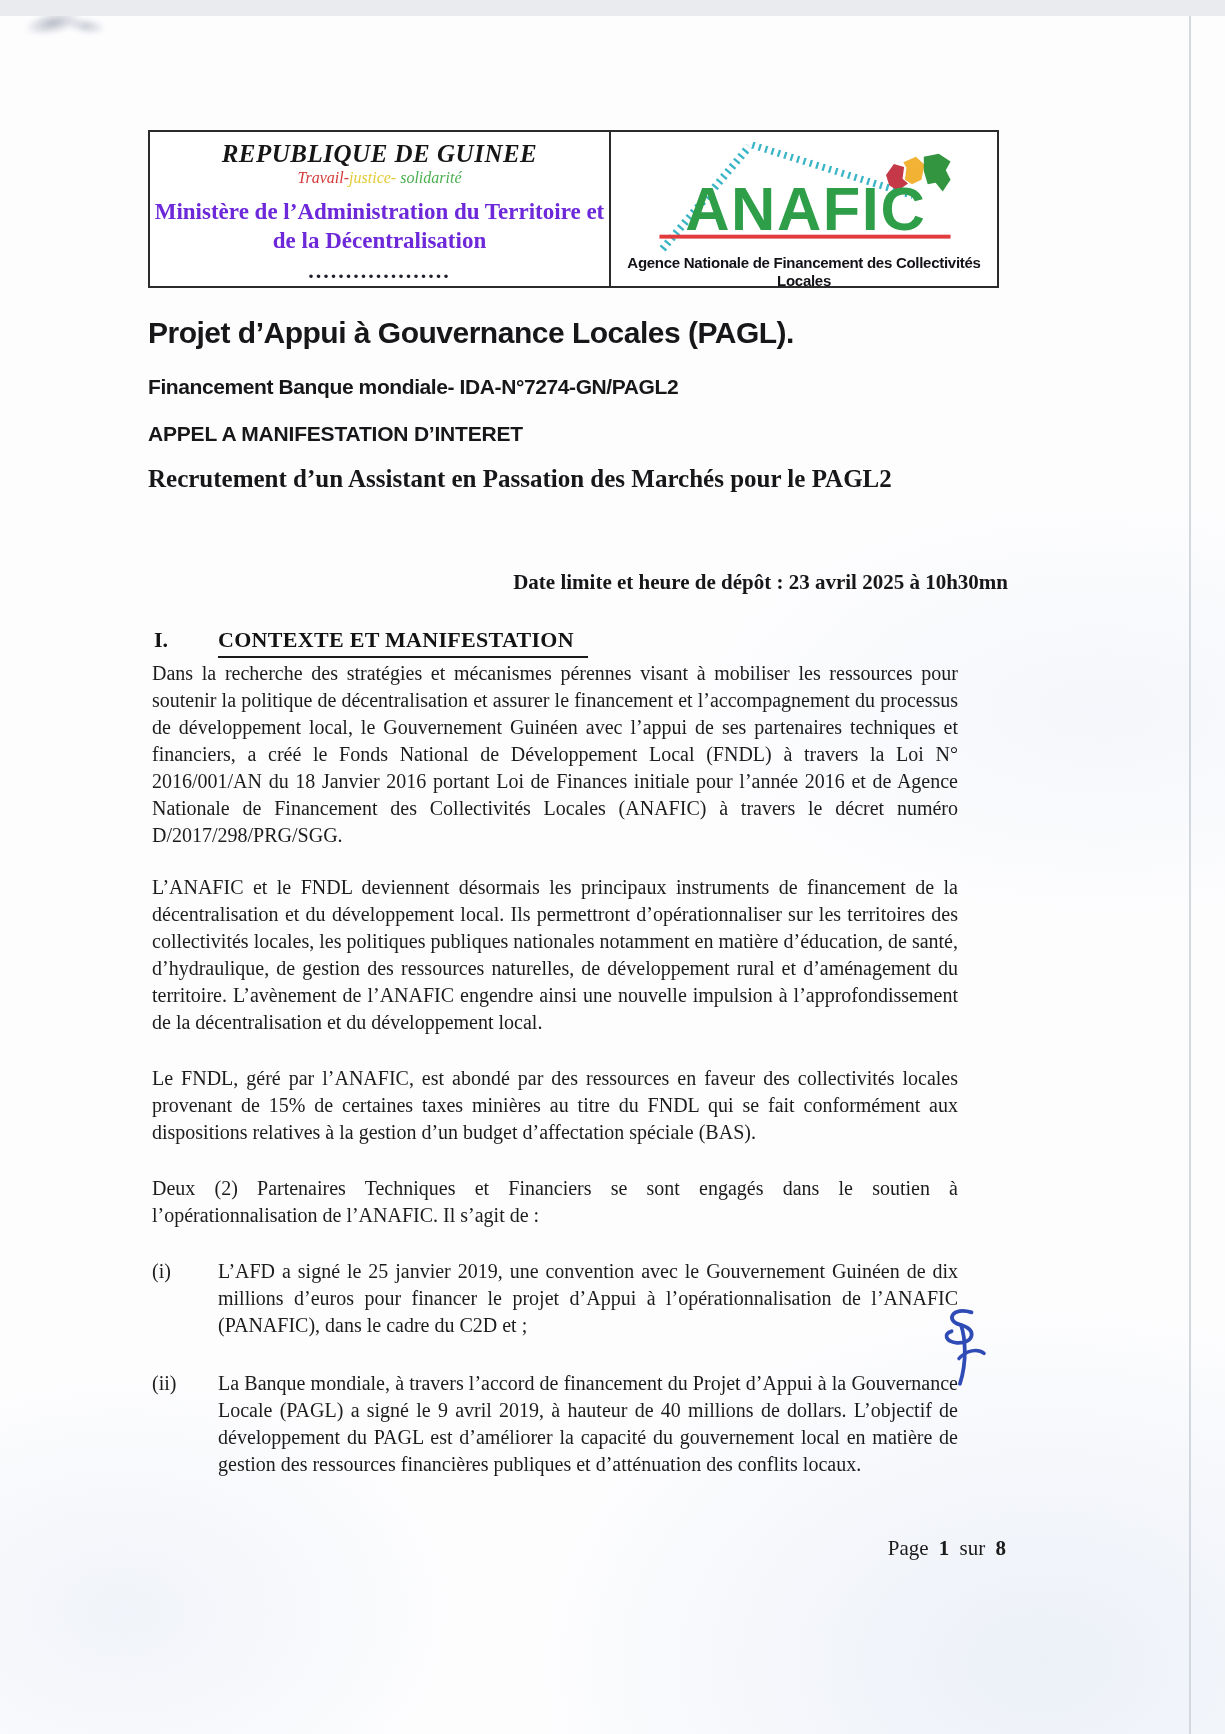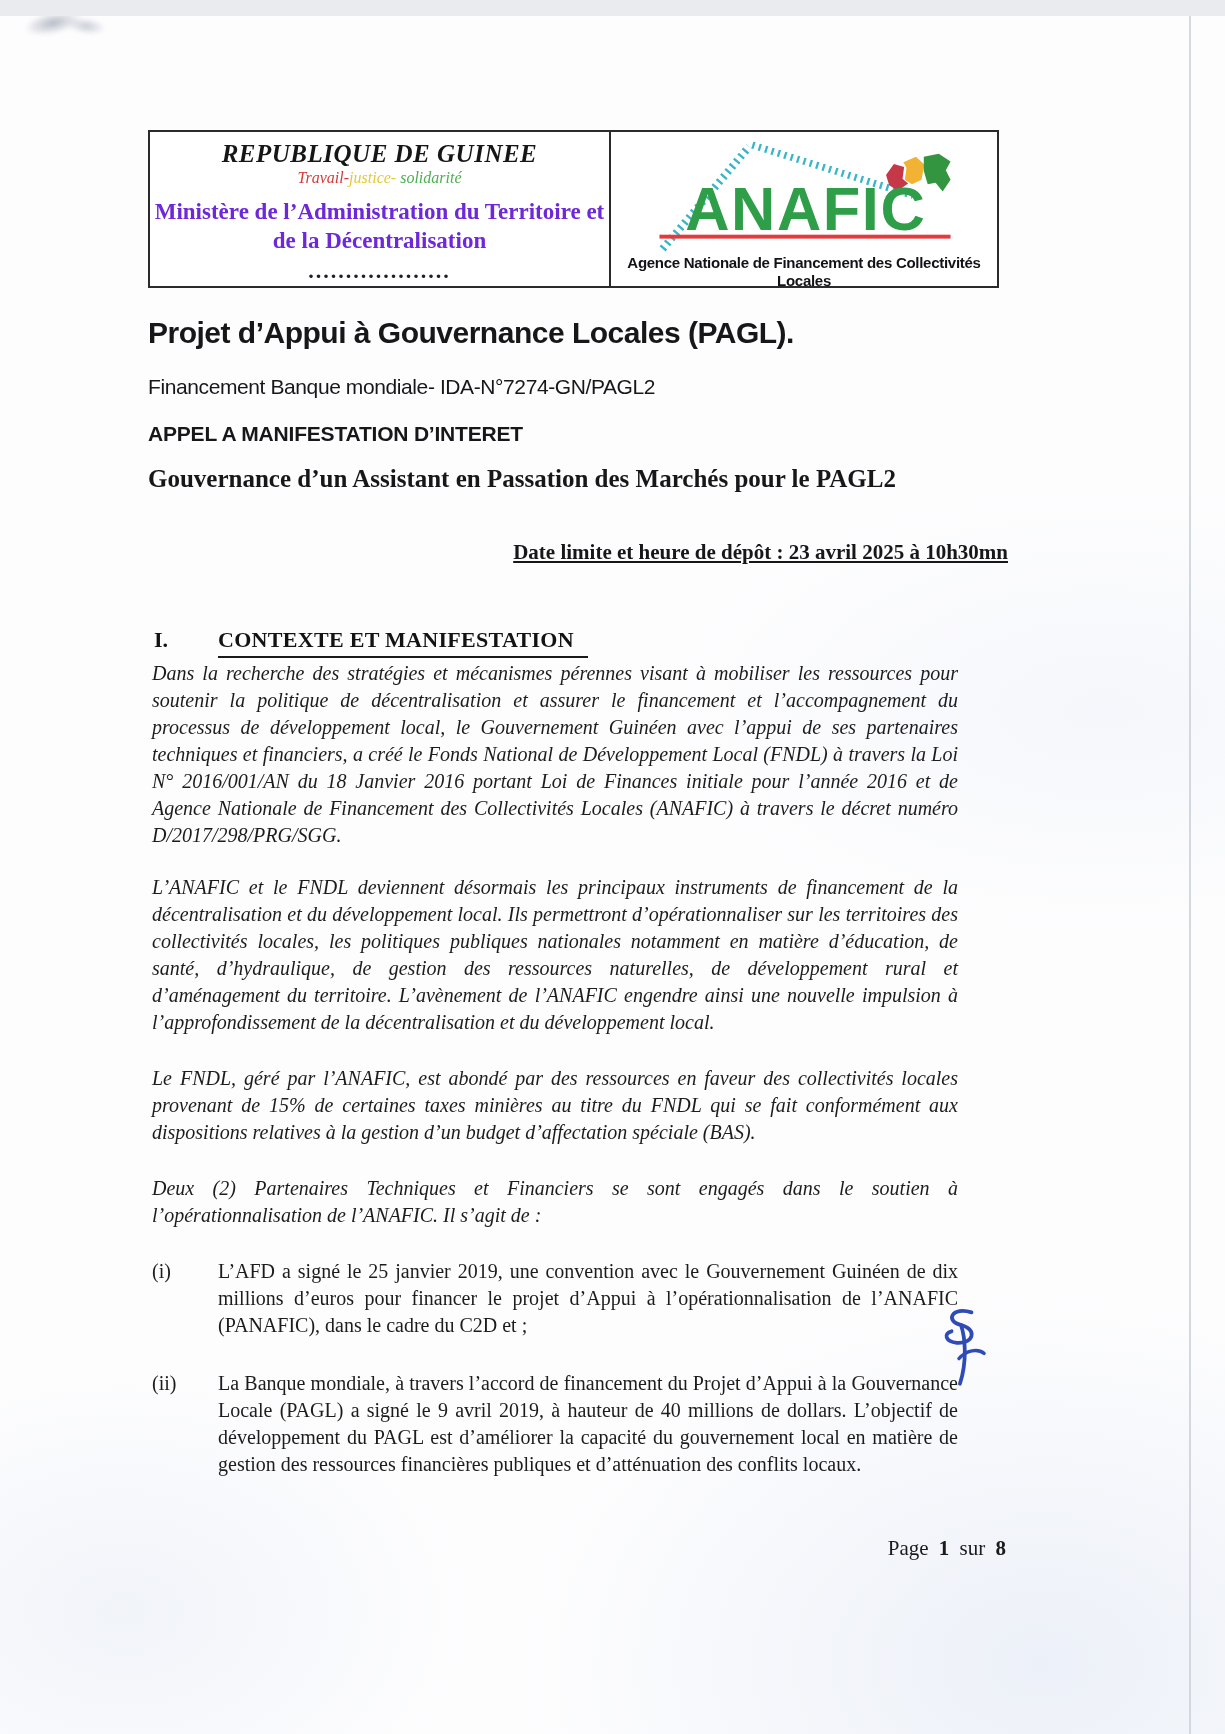--- a/index.html
+++ b/index.html
@@ -39,36 +39,36 @@
   .header-right { flex:1; border-left:2px solid #2b2b2b; position:relative; background:#fff; }
   .logo-svg { position:absolute; left:2px; top:2px; width:384px; height:118px; }
   .logo-caption { position:absolute; left:0; right:0; top:122px; text-align:center;
     font-family:"Liberation Sans", sans-serif; font-weight:bold; font-size:15.5px;
     letter-spacing:-.3px; transform:scaleX(.97); color:#121218; }
 
   
   .titles { position:absolute; left:148px; width:860px; text-align:left;
     font-family:"Liberation Sans", sans-serif; color:#17171a; }
   .t-project { top:300px; font-size:30px; font-weight:bold; letter-spacing:-.5px; }
-  .t-financing { top:359px; font-size:21px; font-weight:normal; letter-spacing:-.4px; }
+  .t-financing { top:359px; font-size:21px; font-weight:bold; letter-spacing:-.4px; }
   .t-call { top:406px; font-size:21px; font-weight:bold; letter-spacing:-.2px; }
   .t-recruit { top:449px; font-family:"Liberation Serif", serif; font-size:25px; font-weight:bold; }
-  .t-deadline { top:524px; font-family:"Liberation Serif", serif; font-size:21px; font-weight:bold; text-align:right;text-decoration:underline; }
+  .t-deadline { top:554px; font-family:"Liberation Serif", serif; font-size:21px; font-weight:bold; text-align:right; }
 
   
   .sec-head { position:absolute; left:152px; top:611px; width:806px;
     font-size:22px; font-weight:bold; color:#131313; }
   .sec-num { position:absolute; left:2px; top:0; }
   .sec-title { position:absolute; left:66px; top:0; display:inline-block;
     border-bottom:2.5px solid #1a1a1a; padding:0 14px 3px 0; letter-spacing:.3px; }
 
   
   .body-flow { position:absolute; left:152px; top:644px; width:806px;
     font-size:20px; line-height:27px; text-align:justify; color:#1c1c1c; }
-  .body-par { margin-bottom:25px;font-style:italic; }
+  .body-par { margin-bottom:25px; }
   .gap-lg { margin-bottom:29px; }
   .list-item { display:flex; margin-bottom:31px; }
   .li-marker { width:66px; flex:0 0 66px; }
   .li-text { flex:1; text-align:justify; }
 
   
   .signature { position:absolute; left:928px; top:1288px; width:66px; height:84px; }
   .footer { position:absolute; left:148px; top:1520px; width:858px; text-align:right;
     font-size:21px; color:#1b1b1b; }
   .footer .bold { font-weight:bold; }
@@ -109,21 +109,21 @@
 
         <rect x="10" y="128" width="370" height="5" fill="#e23b3e"></rect>
       </svg>
       <div class="logo-caption">Agence Nationale de Financement des Collectivités Locales</div>
     </div>
   </div>
 
   <div class="titles t-project">Projet d’Appui à Gouvernance Locales (PAGL).</div>
   <div class="titles t-financing">Financement Banque mondiale- IDA-N°7274-GN/PAGL2</div>
   <div class="titles t-call">APPEL A MANIFESTATION D’INTERET</div>
-  <div class="titles t-recruit">Gouvernance d’un Assistant en Passation des Marchés pour le PAGL2</div>
+  <div class="titles t-recruit">Recrutement d’un Assistant en Passation des Marchés pour le PAGL2</div>
   <div class="titles t-deadline">Date limite et heure de dépôt : 23 avril 2025 à 10h30mn</div>
 
   <div class="sec-head">
     <span class="sec-num">I.</span>
     <span class="sec-title">CONTEXTE ET MANIFESTATION</span>
   </div>
 
   <div class="body-flow">
     <p class="body-par">Dans la recherche des stratégies et mécanismes pérennes visant à mobiliser les ressources pour soutenir la politique de décentralisation et assurer le financement et l’accompagnement du processus de développement local, le Gouvernement Guinéen avec l’appui de ses partenaires techniques et financiers, a créé le Fonds National de Développement Local (FNDL) à travers la Loi N° 2016/001/AN du 18 Janvier 2016 portant Loi de Finances initiale pour l’année 2016 et de Agence Nationale de Financement des Collectivités Locales (ANAFIC) à travers le décret numéro D/2017/298/PRG/SGG.</p>
     <p class="body-par gap-lg">L’ANAFIC et le FNDL deviennent désormais les principaux instruments de financement de la décentralisation et du développement local. Ils permettront d’opérationnaliser sur les territoires des collectivités locales, les politiques publiques nationales notamment en matière d’éducation, de santé, d’hydraulique, de gestion des ressources naturelles, de développement rural et d’aménagement du territoire. L’avènement de l’ANAFIC engendre ainsi une nouvelle impulsion à l’approfondissement de la décentralisation et du développement local.</p>

